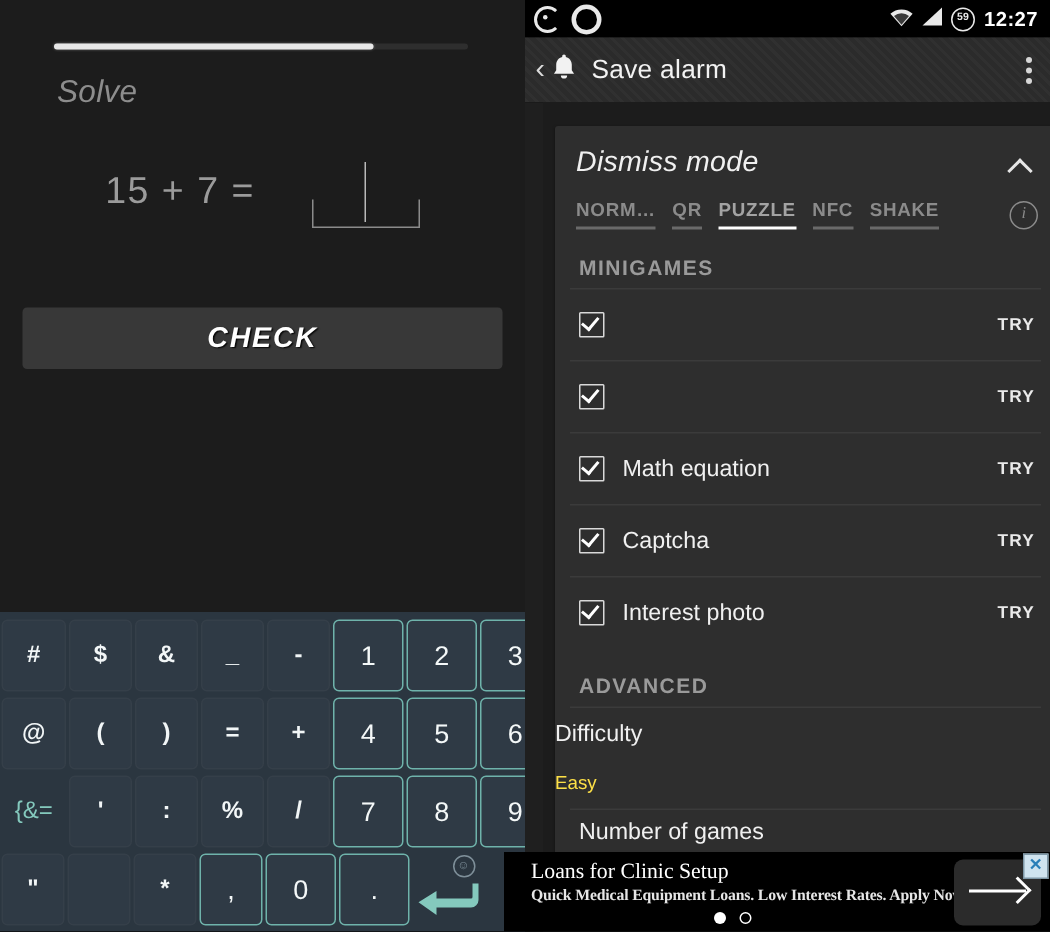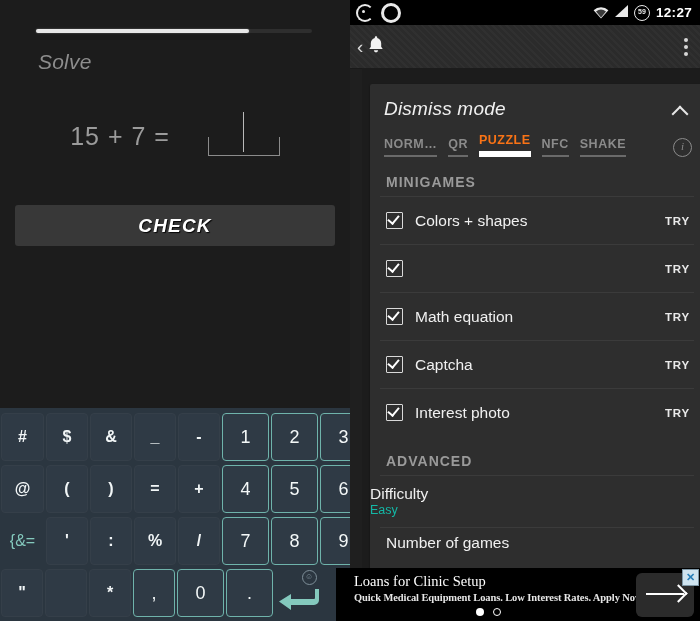--- a/index.html
+++ b/index.html
@@ -8,21 +8,21 @@
 
   
   .left{position:absolute;left:0;top:0;width:350px;height:621px;background:#1b1b1b;}
   .puzzle-area{position:absolute;left:0;top:0;width:350px;height:408px;background:#1c1c1c;padding-left:45px;}
 
   .progress-track{position:absolute;left:36px;top:29px;width:276px;height:4px;background:#2e2e2e;border-radius:2px;}
   .progress-fill{position:absolute;left:0;top:0;height:4px;background:#e8e8e8;border-radius:2px;box-shadow:0 0 2px rgba(255,255,255,.35);}
 
   .solve-label{position:absolute;left:38px;top:50px;font-size:21px;font-style:italic;color:#8d8d8d;letter-spacing:.2px;}
 
-  .eq-row{position:absolute;left:0;top:112px;width:350px;height:48px;display:flex;align-items:center;justify-content:center;gap:26px;}
+  .eq-row{position:absolute;left:0;top:112px;width:350px;height:48px;display:flex;align-items:flex-start;justify-content:center;gap:26px;}
   .eq-text{font-size:25px;color:#9b9b9b;letter-spacing:1px;line-height:30px;}
   .eq-input{position:relative;width:72px;height:40px;margin-left:12px;}
   .eq-input .frame{position:absolute;left:0;bottom:0;width:70px;height:18px;border-left:1.5px solid #8b8b8b;border-right:1.5px solid #8b8b8b;border-bottom:1.5px solid #8b8b8b;}
   .eq-input .caret{position:absolute;left:35px;top:-4px;width:1.5px;height:40px;background:#b9b9b9;}
 
   .check-btn{position:absolute;left:15px;top:205px;width:320px;height:41px;background:#383838;border-radius:3px;display:flex;align-items:center;justify-content:center;}
   .check-btn span{font-size:19px;font-weight:bold;font-style:italic;color:#fff;letter-spacing:1.2px;text-shadow:1px 1px 1px rgba(0,0,0,.9);}
 
   
   .kb{position:absolute;left:0;top:408px;width:350px;height:213px;background:#2b3640;padding-top:3px;box-sizing:border-box;}
@@ -65,35 +65,35 @@
   .content{position:absolute;left:12px;top:68px;width:350px;height:553px;background:#1c1c1c;overflow:hidden;}
   .card{position:absolute;left:8px;top:16px;width:334px;height:500px;background:#2e2e2e;border-radius:2px;box-shadow:0 1px 2px rgba(0,0,0,.5);overflow:hidden;}
 
   .card-head{padding:14px 14px 0 14px;display:flex;align-items:flex-start;}
   .card-title{font-size:19px;font-style:italic;color:#f0f0f0;letter-spacing:.2px;}
   .chev-up{margin-left:auto;margin-top:4px;width:17px;height:17px;position:relative;}
   .chev-up:before{content:"";position:absolute;left:1px;top:6px;width:10px;height:10px;border-left:2.4px solid #e6e6e6;border-top:2.4px solid #e6e6e6;transform:rotate(45deg);}
 
   .tabs{display:flex;align-items:flex-end;gap:11px;padding:13px 12px 0 14px;}
   .tab{font-size:12.5px;font-weight:bold;letter-spacing:.5px;color:#8b8b8b;padding-bottom:4px;border-bottom:2px solid #6a6a6a;}
-  .tab.active{color:#f97316;border-bottom:6px solid #ffffff;}
+  .tab.active{color:#a3a3a3;border-bottom:2px solid #ffffff;}
   .tab-info{margin-left:auto;width:17px;height:17px;border:1.5px solid #8b8b8b;border-radius:50%;color:#8b8b8b;font-size:11px;font-style:italic;text-align:center;line-height:15px;font-family:"Liberation Serif",serif;}
 
   .sec-head{padding:17px 0 6px 16px;font-size:14px;font-weight:bold;letter-spacing:1px;color:#9a9a9a;}
   .rule{height:1px;background:#3b3b3b;margin:0 10px;}
 
   .row{height:47px;display:flex;align-items:center;padding:0 14px 0 16px;}
   .cb{width:15px;height:15px;border:1.6px solid #d9d9d9;border-radius:1px;position:relative;flex:0 0 auto;}
   .cb:after{content:"";position:absolute;left:3px;top:0px;width:5px;height:9px;border-right:2.2px solid #fff;border-bottom:2.2px solid #fff;transform:rotate(40deg);}
   .row-label{margin-left:12px;font-size:15.5px;color:#f0f0f0;}
   .row-try{margin-left:auto;font-size:11.5px;font-weight:bold;letter-spacing:.8px;color:#eaeaea;}
 
   .adv-row{padding:9px 16px 10px 0;}
   .adv-title{font-size:15.5px;color:#f0f0f0;}
-  .adv-sub{font-size:12.5px;color:#14b8a6;margin-top:0;}
+  .adv-sub{font-size:12.5px;color:#fde047;margin-top:16px;}
   .adv-cut{padding:6px 16px 0 16px;font-size:15.5px;color:#f0f0f0;}
 
   
   .ad{position:absolute;left:336px;top:568px;width:364px;height:53px;background:#000;overflow:hidden;}
   .ad-title{position:absolute;left:18px;top:5px;font-family:"Liberation Serif",serif;font-size:14.5px;color:#fff;}
   .ad-sub{position:absolute;left:18px;top:24px;font-family:"Liberation Serif",serif;font-size:10.5px;font-weight:bold;color:#e6e6e6;letter-spacing:-.1px;}
   .ad-dots{position:absolute;left:140px;top:40px;display:flex;gap:9px;align-items:center;}
   .ad-dots i{display:block;width:8px;height:8px;border-radius:50%;background:#fff;}
   .ad-dots i.hollow{background:transparent;border:1.4px solid #fff;width:6px;height:6px;}
   .ad-cta{position:absolute;right:6px;top:5px;width:58px;height:44px;background:#2b2b2b;border-radius:6px;}
@@ -266,20 +266,21 @@
     </div>
 
     <div class="toolbar">
       <span class="tb-back">‹</span>
       <span class="tb-bell">
         <svg width="18" height="19" viewBox="0 0 18 19">
             <path d="M9 1.3c-.7 0-1.2.5-1.2 1.2v.5C5.4 3.6 3.8 5.7 3.8 8.2v3.6l-1.5 2.3h13.4l-1.5-2.3V8.2c0-2.5-1.6-4.6-4-5.2v-.5c0-.7-.5-1.2-1.2-1.2z" fill="#f2f2f2"></path>
             <path d="M6.9 15.3a2.1 2.1 0 0 0 4.2 0z" fill="#f2f2f2"></path>
           </svg>
       </span>
+      <span class="tb-title">Save alarm</span>
       <span class="tb-more">
           <i></i>
           <i></i>
           <i></i>
         </span>
     </div>
 
     <div class="content">
       <div class="card">
 
@@ -295,21 +296,20 @@
             <div class="tab">NFC</div>
             <div class="tab">SHAKE</div>
             <div class="tab-info">i</div>
           </div>
 
         <div class="sec-head">MINIGAMES</div>
         <div class="rule"></div>
         <div id="minigames">
             <div class="row">
               <div class="cb"></div>
-              <div class="row-label">Colors + shapes</div>
               <div class="row-try">TRY</div>
             </div>
             <div class="rule"></div>
             <div class="row">
               <div class="cb"></div>
               <div class="row-try">TRY</div>
             </div>
             <div class="rule"></div>
             <div class="row">
               <div class="cb"></div>

